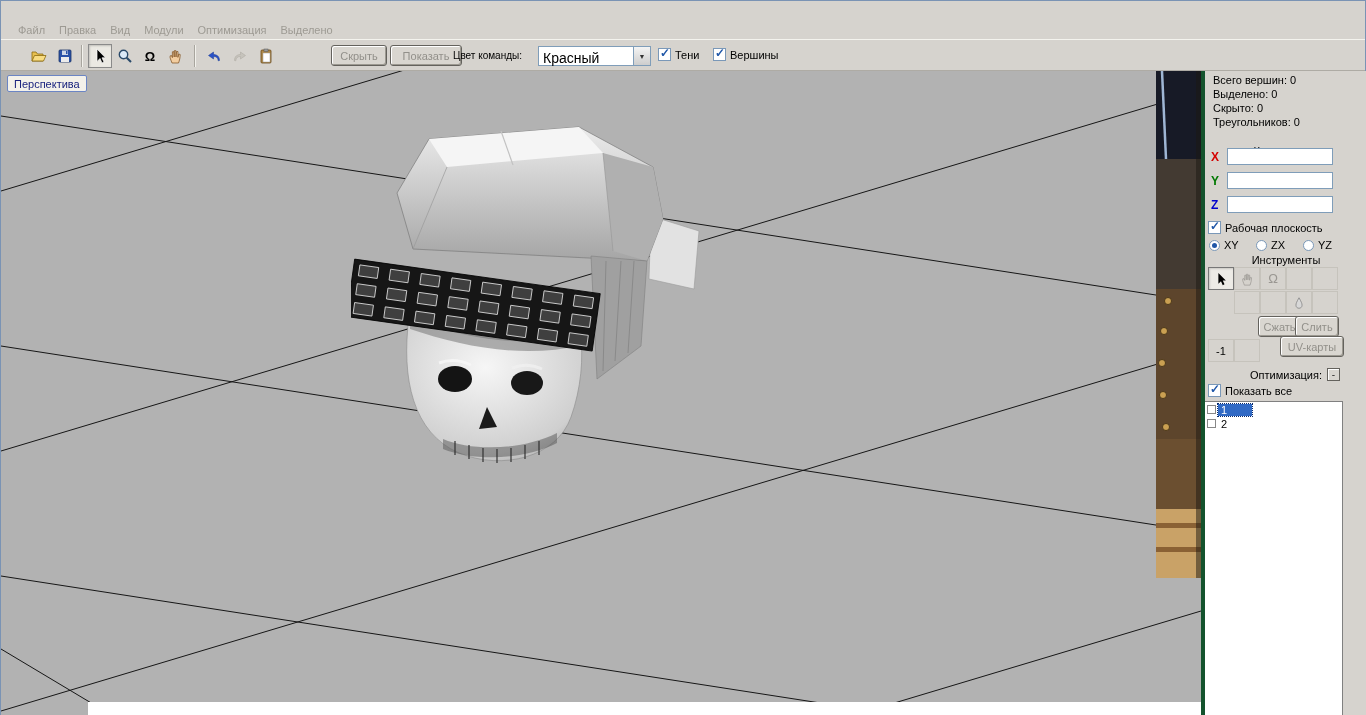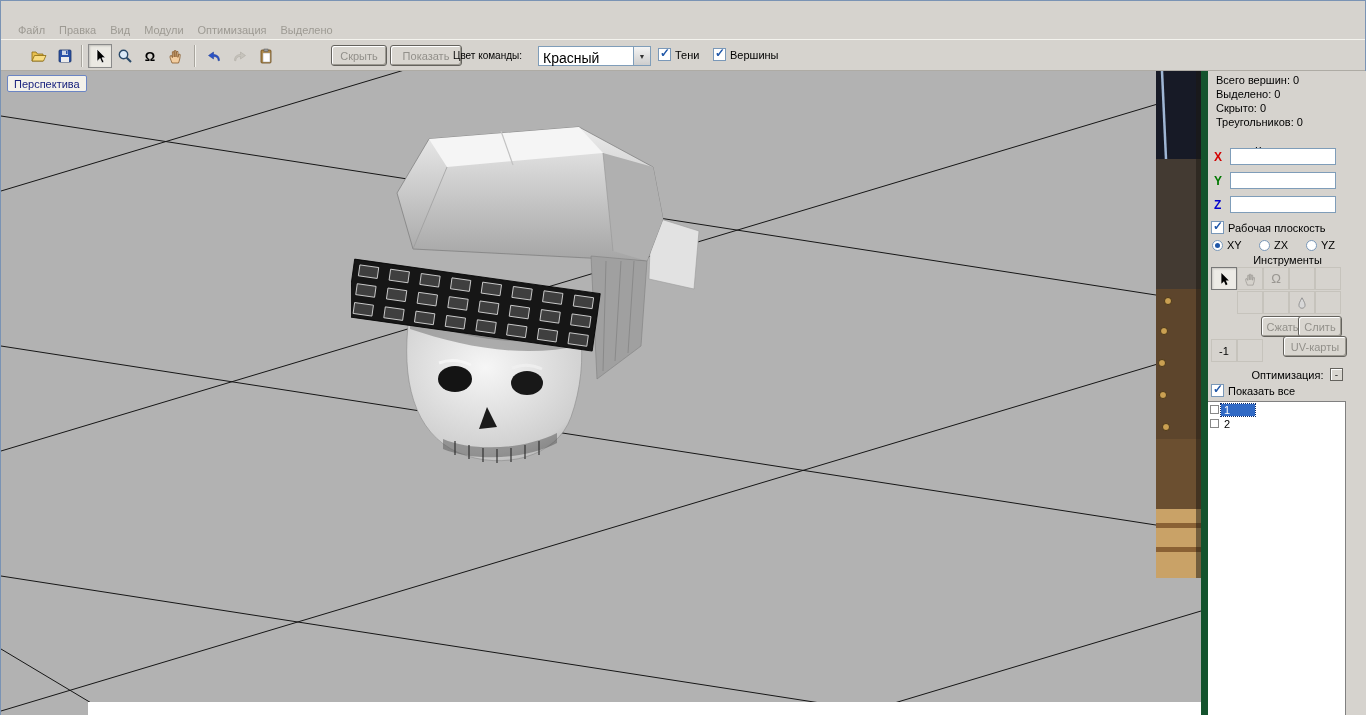--- a/index.html
+++ b/index.html
@@ -48,21 +48,21 @@
   .viewport { position:absolute; left:0; top:70px; width:1200px; height:645px; background:#b2b2b2; overflow:hidden; }
   .grid-svg { position:absolute; left:0; top:0; }
   .model-svg { position:absolute; left:350px; top:50px; }
   .persp-btn { position:absolute; left:6px; top:4px; height:17px; padding:0 6px; font-size:11px;
     font-family:inherit; color:#1a237e; background:#f3f1ea; border:1px solid #6b85c4; border-radius:2px; }
   .texture-strip { position:absolute; left:1155px; top:0; }
   .bottom-strip { position:absolute; left:87px; top:631px; width:1113px; height:14px; background:#ffffff; }
 
   
   .sidepanel { position:absolute; left:1200px; top:70px; width:166px; height:645px; background:#d6d3ce;
-    border-left:7px solid #14532d; font-size:11px; color:#000; }
+    border-left:4px solid #14532d; font-size:11px; color:#000; }
   .stat { position:absolute; left:8px; white-space:nowrap; }
   .panel-center { position:absolute; left:0; width:100%; text-align:center; }
   .coord-row { position:absolute; left:6px; display:flex; align-items:center; }
   .axis-label { width:16px; font-weight:bold; font-size:12px; }
   .axis-x { color:#d40000; } .axis-y { color:#007800; } .axis-z { color:#0000cc; }
   .coord-input { width:106px; height:17px; border:1px solid #7f9db9; font-size:11px; padding:0 2px; font-family:inherit; }
   .inline-row { position:absolute; display:flex; align-items:center; gap:4px; }
   .radio11 { width:11px; height:11px; border-radius:50%; background:#fff; border:1px solid #7a98b8; position:relative; flex:0 0 auto; }
   .radio11.selected::after { content:""; position:absolute; left:2px; top:2px; width:5px; height:5px; border-radius:50%; background:#2057a8; }
   .toolcell { position:absolute; width:26px; height:23px; display:flex; align-items:center; justify-content:center;

